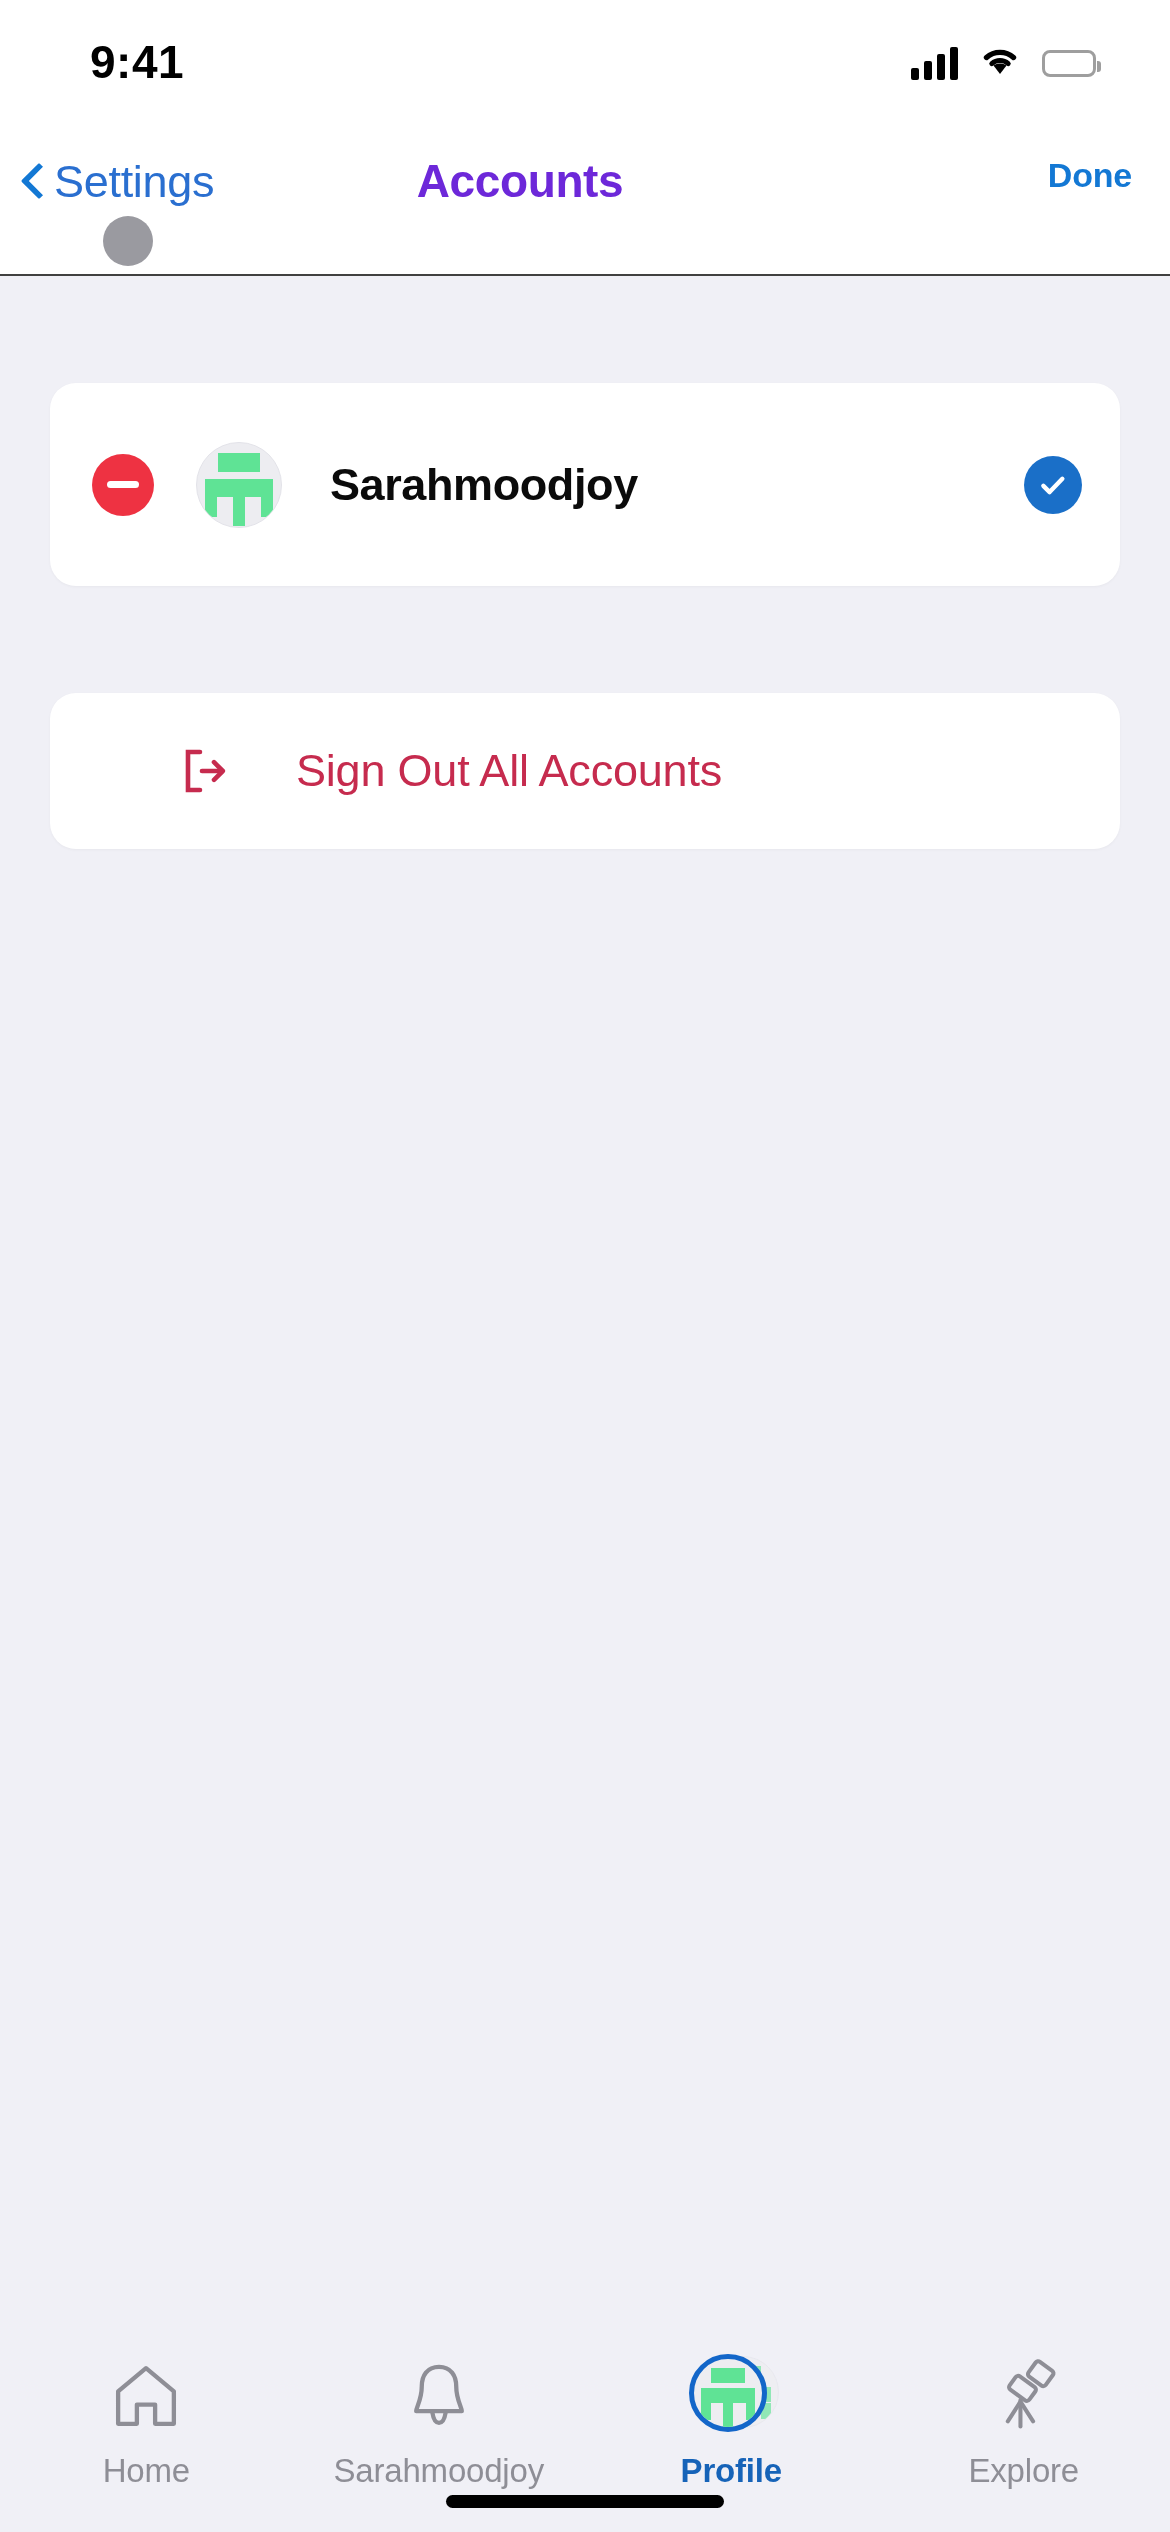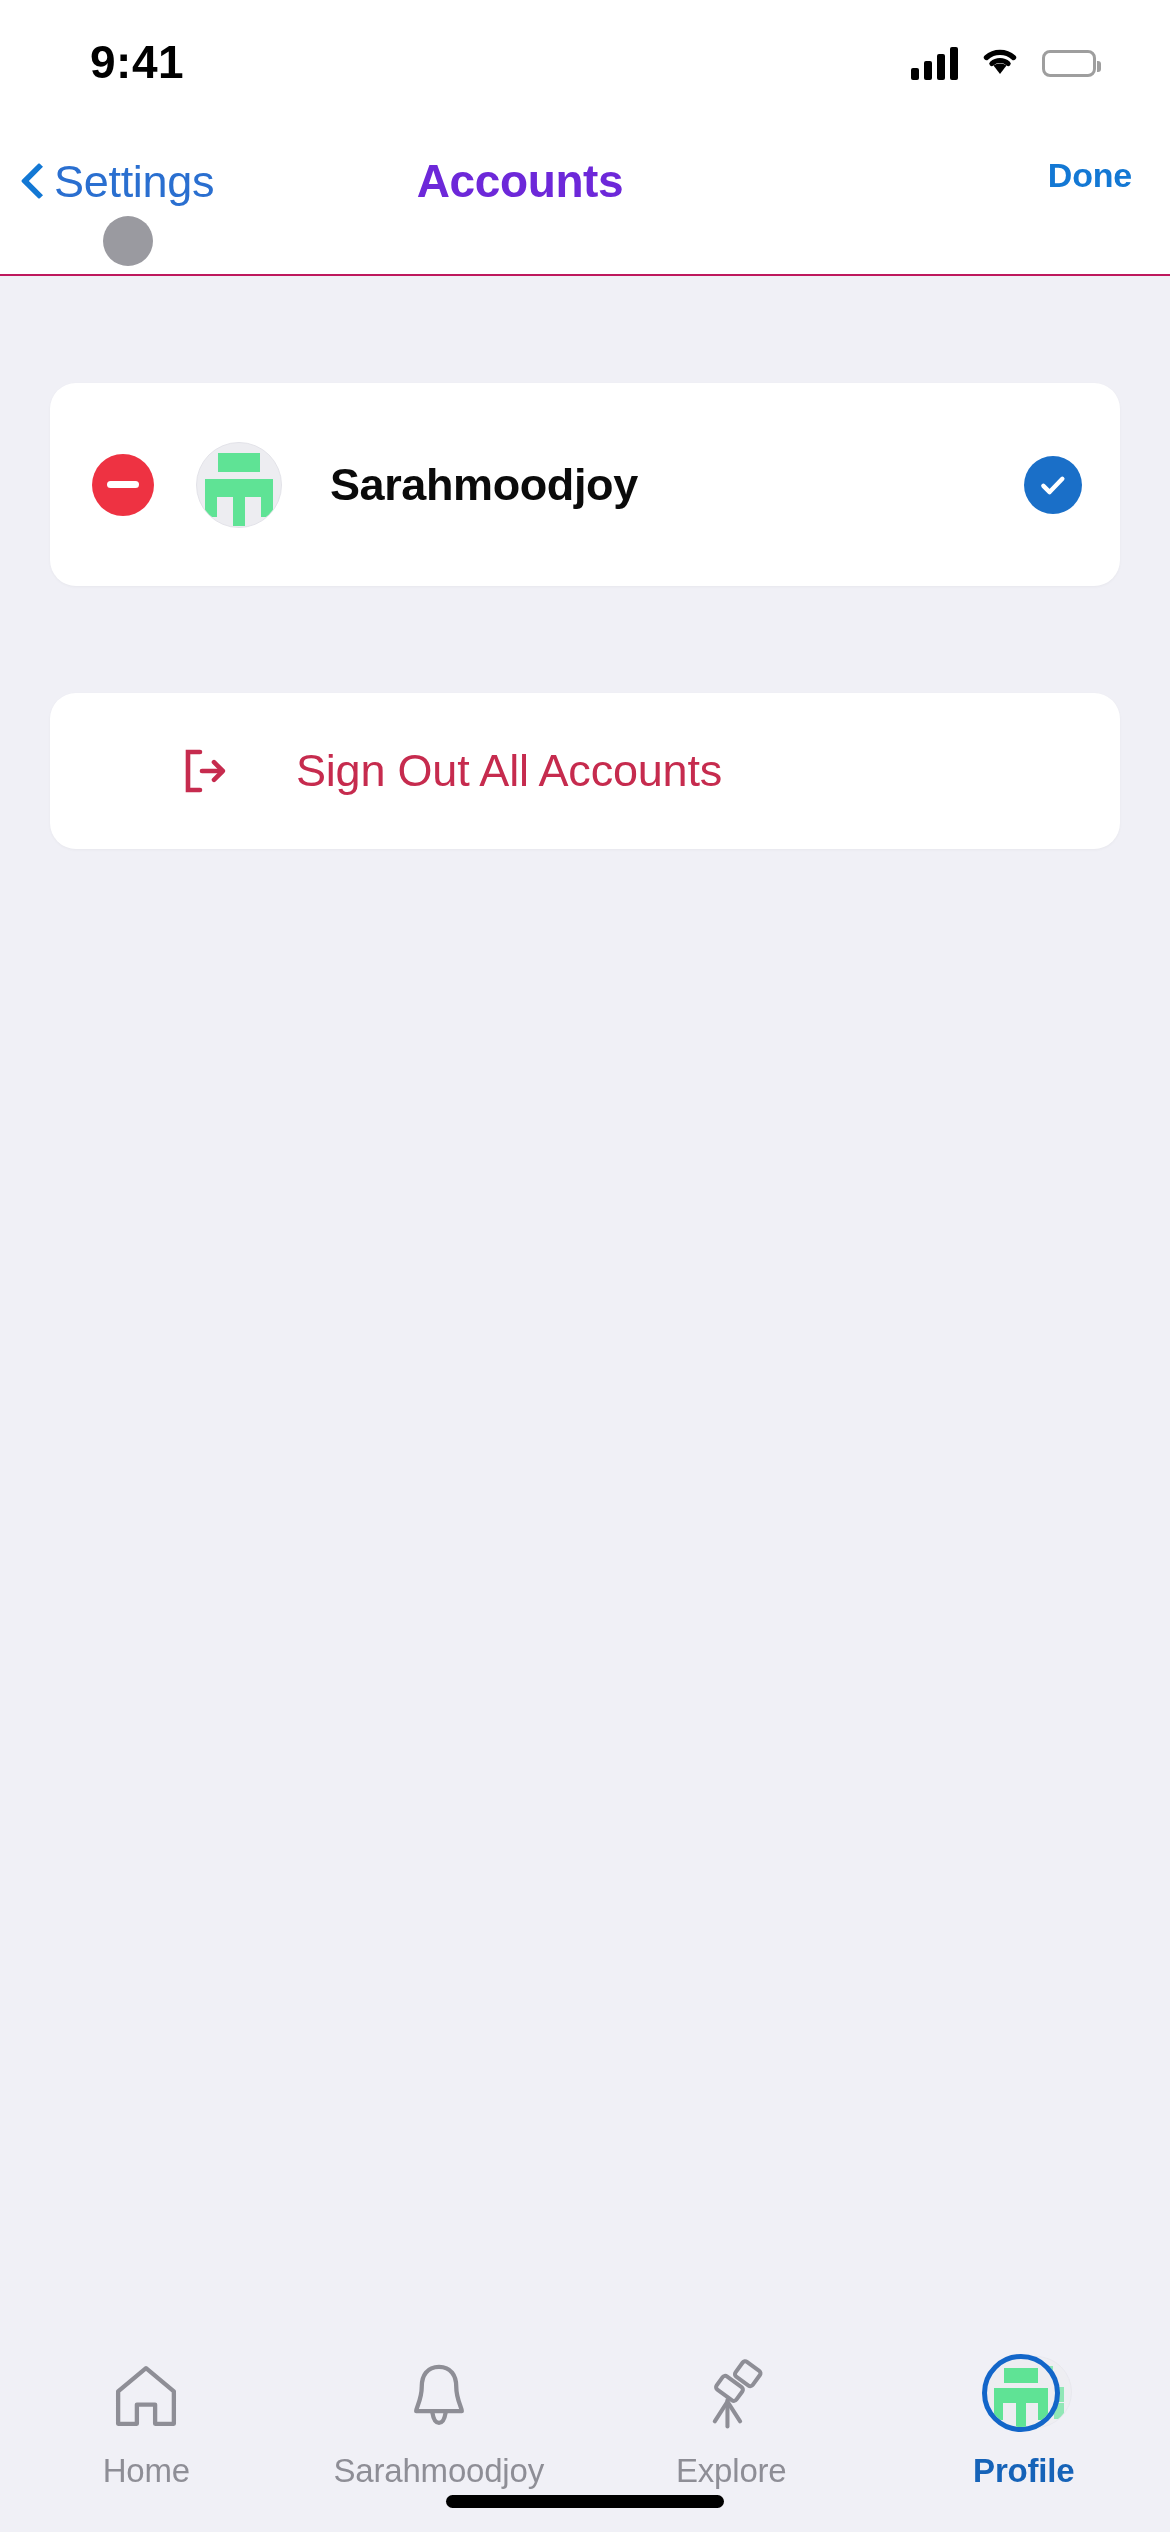--- a/index.html
+++ b/index.html
@@ -57,21 +57,21 @@
     width:4px; height:11px;
     background:rgba(0,0,0,0.38);
     border-radius:0 3px 3px 0;
   }
 
   
   .nav-bar {
     position:absolute; top:100px; left:0;
     width:1170px; height:176px;
     background:#ffffff;
-    border-bottom:2px solid #be185d;
+    border-bottom:2px solid #404040;
   }
   .nav-back {
     position:absolute; left:22px; top:56px;
     display:flex; align-items:center; gap:10px;
     cursor:pointer;
   }
   .chev {
     width:22px; height:40px; position:relative;
   }
   .chev:before {
@@ -353,32 +353,20 @@
     <div class="tab">
       <span class="tab-ico">
         <svg width="76" height="76" viewBox="0 0 30 30">
           <path d="M15 3.5 C10.3 3.5 8.2 7 8.2 11.2 C8.2 16.5 6 19.4 6 21 H24 C24 19.4 21.8 16.5 21.8 11.2 C21.8 7 19.7 3.5 15 3.5 Z" stroke="#8E8E96" stroke-width="1.7" fill="none" stroke-linejoin="round"></path>
           <path d="M12.4 21.6 C12.8 24.2 13.8 25.6 15 25.6 C16.2 25.6 17.2 24.2 17.6 21.6" stroke="#8E8E96" stroke-width="1.7" fill="none" stroke-linejoin="round"></path>
         </svg>
       </span>
       <span class="tab-label">Sarahmoodjoy</span>
     </div>
 
-    <div class="tab">
-      <span class="tab-ico">
-        <svg width="76" height="76" viewBox="0 0 30 30">
-          <rect x="17.4" y="2.6" width="8.4" height="7.2" rx="1.2" transform="rotate(36 21.6 6.2)" stroke="#8E8E96" stroke-width="1.6" fill="none"></rect>
-          <rect x="9.6" y="8.8" width="9.6" height="6.4" rx="1.2" transform="rotate(36 14.4 12)" stroke="#8E8E96" stroke-width="1.6" fill="none"></rect>
-          <path d="M13.6 16.6 V27" stroke="#8E8E96" stroke-width="1.6" fill="none" stroke-linecap="round"></path>
-          <path d="M8.6 25 L13.6 17.2 L18.6 25" stroke="#8E8E96" stroke-width="1.6" fill="none" stroke-linecap="round" stroke-linejoin="round"></path>
-        </svg>
-      </span>
-      <span class="tab-label">Explore</span>
-    </div>
-
     <div class="tab active">
       <span class="tab-ico">
         <span class="tab-avatar-wrap">
           <span class="tab-avatar-ghost">
             <span class="logo-top"></span>
             <span class="logo-bar"></span>
             <span class="logo-leg l"></span>
             <span class="logo-leg c"></span>
             <span class="logo-leg r"></span>
           </span>
@@ -387,17 +375,29 @@
             <span class="logo-bar"></span>
             <span class="logo-leg l"></span>
             <span class="logo-leg c"></span>
             <span class="logo-leg r"></span>
           </span>
         </span>
       </span>
       <span class="tab-label">Profile</span>
     </div>
 
+    <div class="tab">
+      <span class="tab-ico">
+        <svg width="76" height="76" viewBox="0 0 30 30">
+          <rect x="17.4" y="2.6" width="8.4" height="7.2" rx="1.2" transform="rotate(36 21.6 6.2)" stroke="#8E8E96" stroke-width="1.6" fill="none"></rect>
+          <rect x="9.6" y="8.8" width="9.6" height="6.4" rx="1.2" transform="rotate(36 14.4 12)" stroke="#8E8E96" stroke-width="1.6" fill="none"></rect>
+          <path d="M13.6 16.6 V27" stroke="#8E8E96" stroke-width="1.6" fill="none" stroke-linecap="round"></path>
+          <path d="M8.6 25 L13.6 17.2 L18.6 25" stroke="#8E8E96" stroke-width="1.6" fill="none" stroke-linecap="round" stroke-linejoin="round"></path>
+        </svg>
+      </span>
+      <span class="tab-label">Explore</span>
+    </div>
+
   </div>
 
   <div class="home-ind"></div>
 
 </div>
 
 </body></html>

